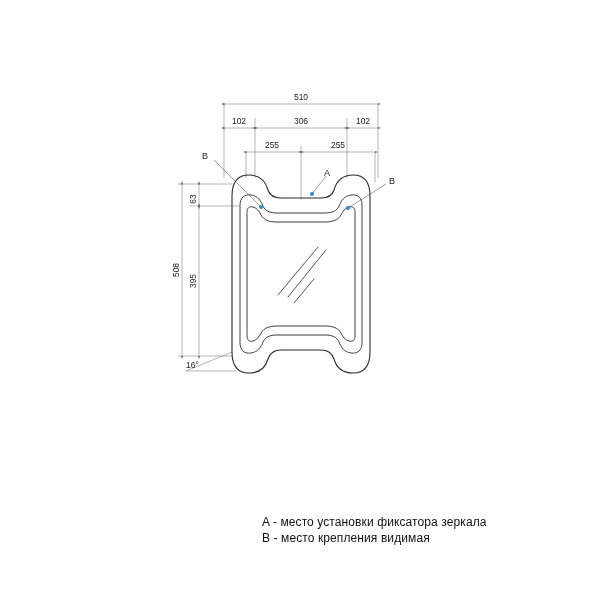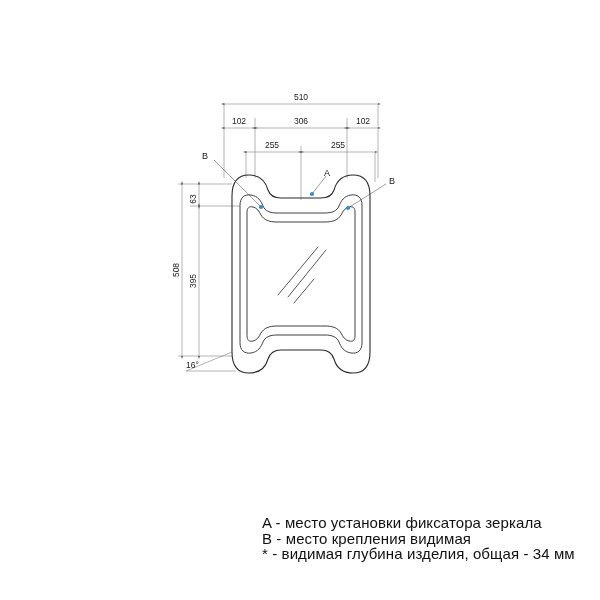--- a/index.html
+++ b/index.html
@@ -26,21 +26,21 @@
     left: 0;
     top: 0;
     width: 600px;
     height: 600px;
   }
   .legend {
     position: absolute;
     left: 262px;
     top: 515px;
     width: 330px;
-    font-size: 15px;
+    font-size: 12px;
     line-height: 15.5px;
     color: #111111;
     letter-spacing: 0.1px;
   }
   .legend div {
     white-space: nowrap;
   }
   .dim-text {
     font-family: "Liberation Sans", sans-serif;
     font-size: 8.5px;
@@ -239,16 +239,15 @@
       <circle class="dot" cx="261" cy="207" r="2.1"></circle>
       <circle class="dot" cx="312" cy="194" r="2.1"></circle>
       <circle class="dot" cx="348" cy="208" r="2.1"></circle>
     </g>
 
   </svg>
 
   <div class="legend">
     <div>A - место установки фиксатора зеркала</div>
     <div>B - место крепления видимая</div>
-    <div>*  - видимая глубина изделия, общая - 34 мм</div>
   </div>
 
 </div>
 
 </body></html>

